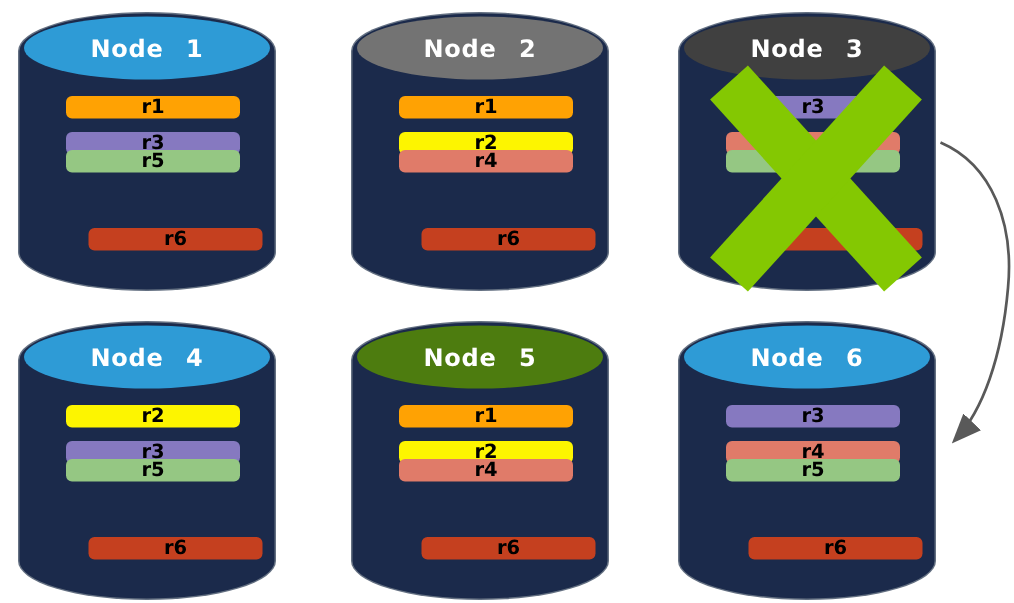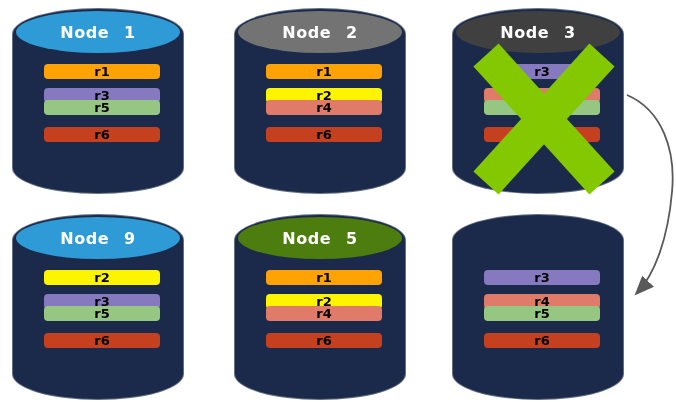--- a/index.html
+++ b/index.html
@@ -1,21 +1,21 @@
 <!DOCTYPE html>
 <html><head>
 <meta charset="utf-8">
 <style>
   html,body { margin:0; padding:0; }
   body {
     width:676px; height:402px; position:relative; background:#ffffff;
     font-family:"DejaVu Sans","Liberation Sans",sans-serif;
     overflow:hidden;
   }
-  .node { position:absolute; width:152px; height:186px;padding-left:20px; }
+  .node { position:absolute; width:172px; height:186px; }
   .cyl-body {
     position:absolute; inset:0; box-sizing:border-box;
     border-radius:50% / 26px;
     border:1px solid rgba(140,150,160,0.65);
   }
   .cyl-top {
     position:absolute; left:4px; right:4px; top:3px; height:42px;
     border-radius:50%;
     display:flex; align-items:center; justify-content:center;
   }
@@ -24,21 +24,21 @@
     word-spacing:9px; letter-spacing:0.5px;
   }
   .bar {
     position:absolute; left:32px; width:116px; height:15px;
     border-radius:4px;
     display:flex; align-items:center; justify-content:center;
   }
   .bar span {
     font-size:13px; font-weight:bold; color:#000000; line-height:15px;
   }
-  .bar-1 { top:56px; } .bar-2 { top:80px; } .bar-3 { top:92px; } .bar-4 { top:119px; }
+  .bar-1 { top:56px; } .bar-2 { top:80px; } .bar-3 { top:92px; } .bar-4 { top:144px;margin-left:15px; }
   .cross-svg { position:absolute; inset:0; overflow:visible; pointer-events:none; }
   .arrow-svg { position:absolute; left:0; top:0; pointer-events:none; }
 </style>
 </head>
 <body>
 
 <div class="node" style="left:12px; top:8px;">
   <div class="cyl-body" style="background: rgb(27, 42, 75);"></div>
   <div class="cyl-top" style="background: rgb(46, 155, 214);">
     <span class="node-title">Node 1</span>
@@ -95,21 +95,21 @@
     </div>
   <svg class="cross-svg" width="180" height="186" viewBox="0 0 180 186">
     <line x1="34" y1="47" x2="150" y2="175" stroke="#84C802" stroke-width="34" style="stroke: rgb(132, 200, 2);"></line>
     <line x1="150" y1="47" x2="34" y2="175" stroke="#84C802" stroke-width="34" style="stroke: rgb(132, 200, 2);"></line>
   </svg>
 </div>
 
 <div class="node" style="left:12px; top:214px;">
   <div class="cyl-body" style="background: rgb(27, 42, 75);"></div>
   <div class="cyl-top" style="background: rgb(46, 155, 214);">
-    <span class="node-title">Node 9</span>
+    <span class="node-title">Node 4</span>
   </div>
   <div class="bar bar-1" style="background: rgb(253, 245, 0);">
       <span>r2</span>
     </div>
   <div class="bar bar-2" style="background: rgb(134, 121, 192);">
       <span>r3</span>
     </div>
   <div class="bar bar-3" style="background: rgb(149, 199, 131);">
       <span>r5</span>
     </div>
@@ -132,20 +132,23 @@
   <div class="bar bar-3" style="background: rgb(224, 123, 105);">
       <span>r4</span>
     </div>
   <div class="bar bar-4" style="background: rgb(197, 64, 31);">
       <span>r6</span>
     </div>
 </div>
 
 <div class="node" style="left:452px; top:214px;">
   <div class="cyl-body" style="background: rgb(27, 42, 75);"></div>
+  <div class="cyl-top" style="background: rgb(46, 155, 214);">
+    <span class="node-title">Node 6</span>
+  </div>
   <div class="bar bar-1" style="background: rgb(134, 121, 192);">
       <span>r3</span>
     </div>
   <div class="bar bar-2" style="background: rgb(224, 123, 105);">
       <span>r4</span>
     </div>
   <div class="bar bar-3" style="background: rgb(149, 199, 131);">
       <span>r5</span>
     </div>
   <div class="bar bar-4" style="background: rgb(197, 64, 31);">

